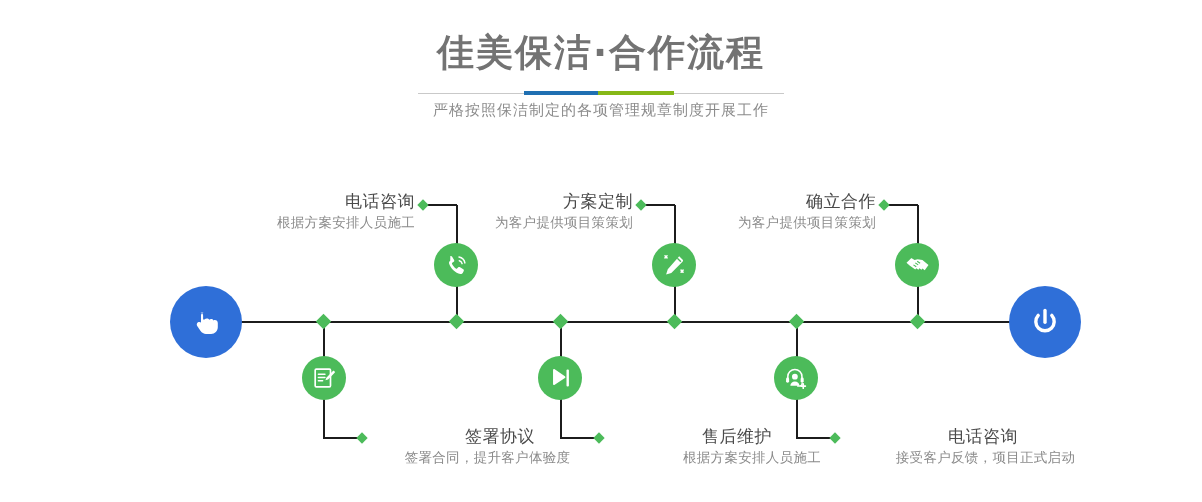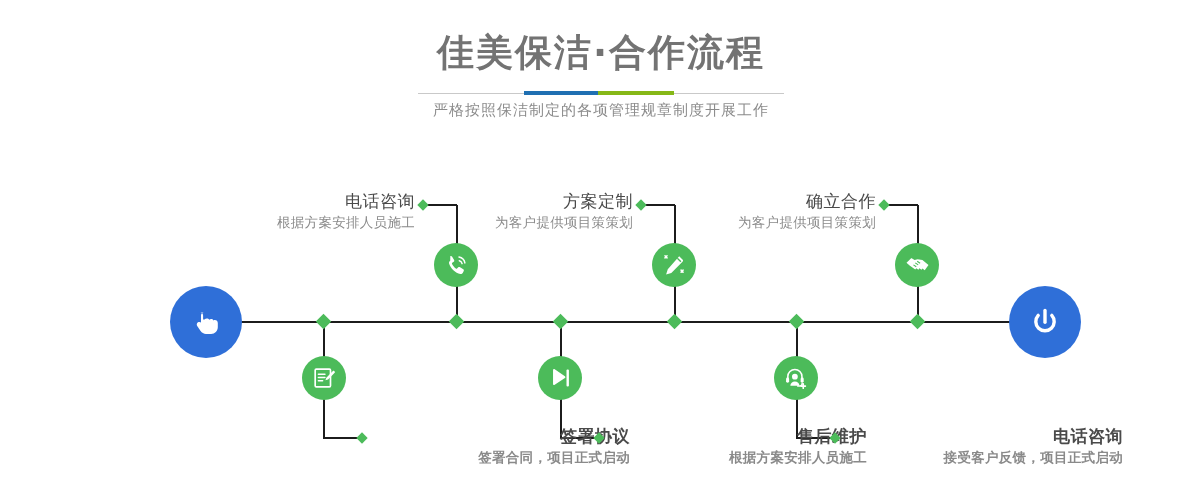--- a/index.html
+++ b/index.html
@@ -157,21 +157,21 @@
     white-space: nowrap;
   }
   .node-text .nt-desc {
     font-size: 13.5px;
     line-height: 20px;
     color: #8a8a8a;
     letter-spacing: 0.3px;
     white-space: nowrap;
   }
   .node-text.align-right { text-align: right; }
-  .node-text.align-left  { text-align: right; font-weight: bold;  }
+  .node-text.align-left  { text-align: center;  }
 </style>
 </head>
 <body>
 
 <div id="root">
 
   <div class="header">
     <div class="page-title">佳美保洁·合作流程</div>
     <div class="divider-wrap">
       <div class="divider-base"></div>
@@ -232,21 +232,21 @@
           <path fill="#ffffff" d="M23.9 5.4l1.6 1.6c0.4 0.4 0.4 1 0 1.4l-7.1 7.1-2.9 1 1-2.9 7.1-7.1c0.4-0.4 1-0.4 1.3-0.1z"></path>
         </svg>
       </span>
     </div>
     <div class="conn-v" style="left:307px; top:321px; height:117px;"></div>
     <div class="conn-h" style="left:307px; top:437px; width:38px;"></div>
     <div class="diamond small" style="left:342px; top:434px;"></div>
     <div class="diamond" style="left:302px; top:316px;"></div>
     <div class="node-text align-left" style="left:354px; top:425px; width:260px;">
       <div class="nt-title">签署协议</div>
-      <div class="nt-desc" style="margin-left:-25px;">签署合同，项目正式启动</div>
+      <div class="nt-desc" style="margin-left:-25px;">签署合同，提升客户体验度</div>
     </div>
 
     <div class="node-icon" style="left:636px; top:243px;">
       <span>
         <svg width="26" height="26" viewBox="0 0 28 28" aria-hidden="true">
           <path fill="#ffffff" d="M19.6 4.6l3.8 3.8c0.5 0.5 0.5 1.3 0 1.8L11.1 22.5l-5.6 1.8 1.8-5.6L19.6 4.6z"></path>
           <line x1="17.6" y1="6.7" x2="21.4" y2="10.5" stroke="#4cbb5a" stroke-width="1.5"></line>
           <path fill="none" stroke="#ffffff" stroke-width="1.6" stroke-linecap="round" d="M4.3 6.3l2.2-2.2M4.3 4.1l2.2 2.2"></path>
           <path fill="none" stroke="#ffffff" stroke-width="1.6" stroke-linecap="round" d="M21.6 21.7l2.2-2.2M21.6 19.5l2.2 2.2"></path>
         </svg>

